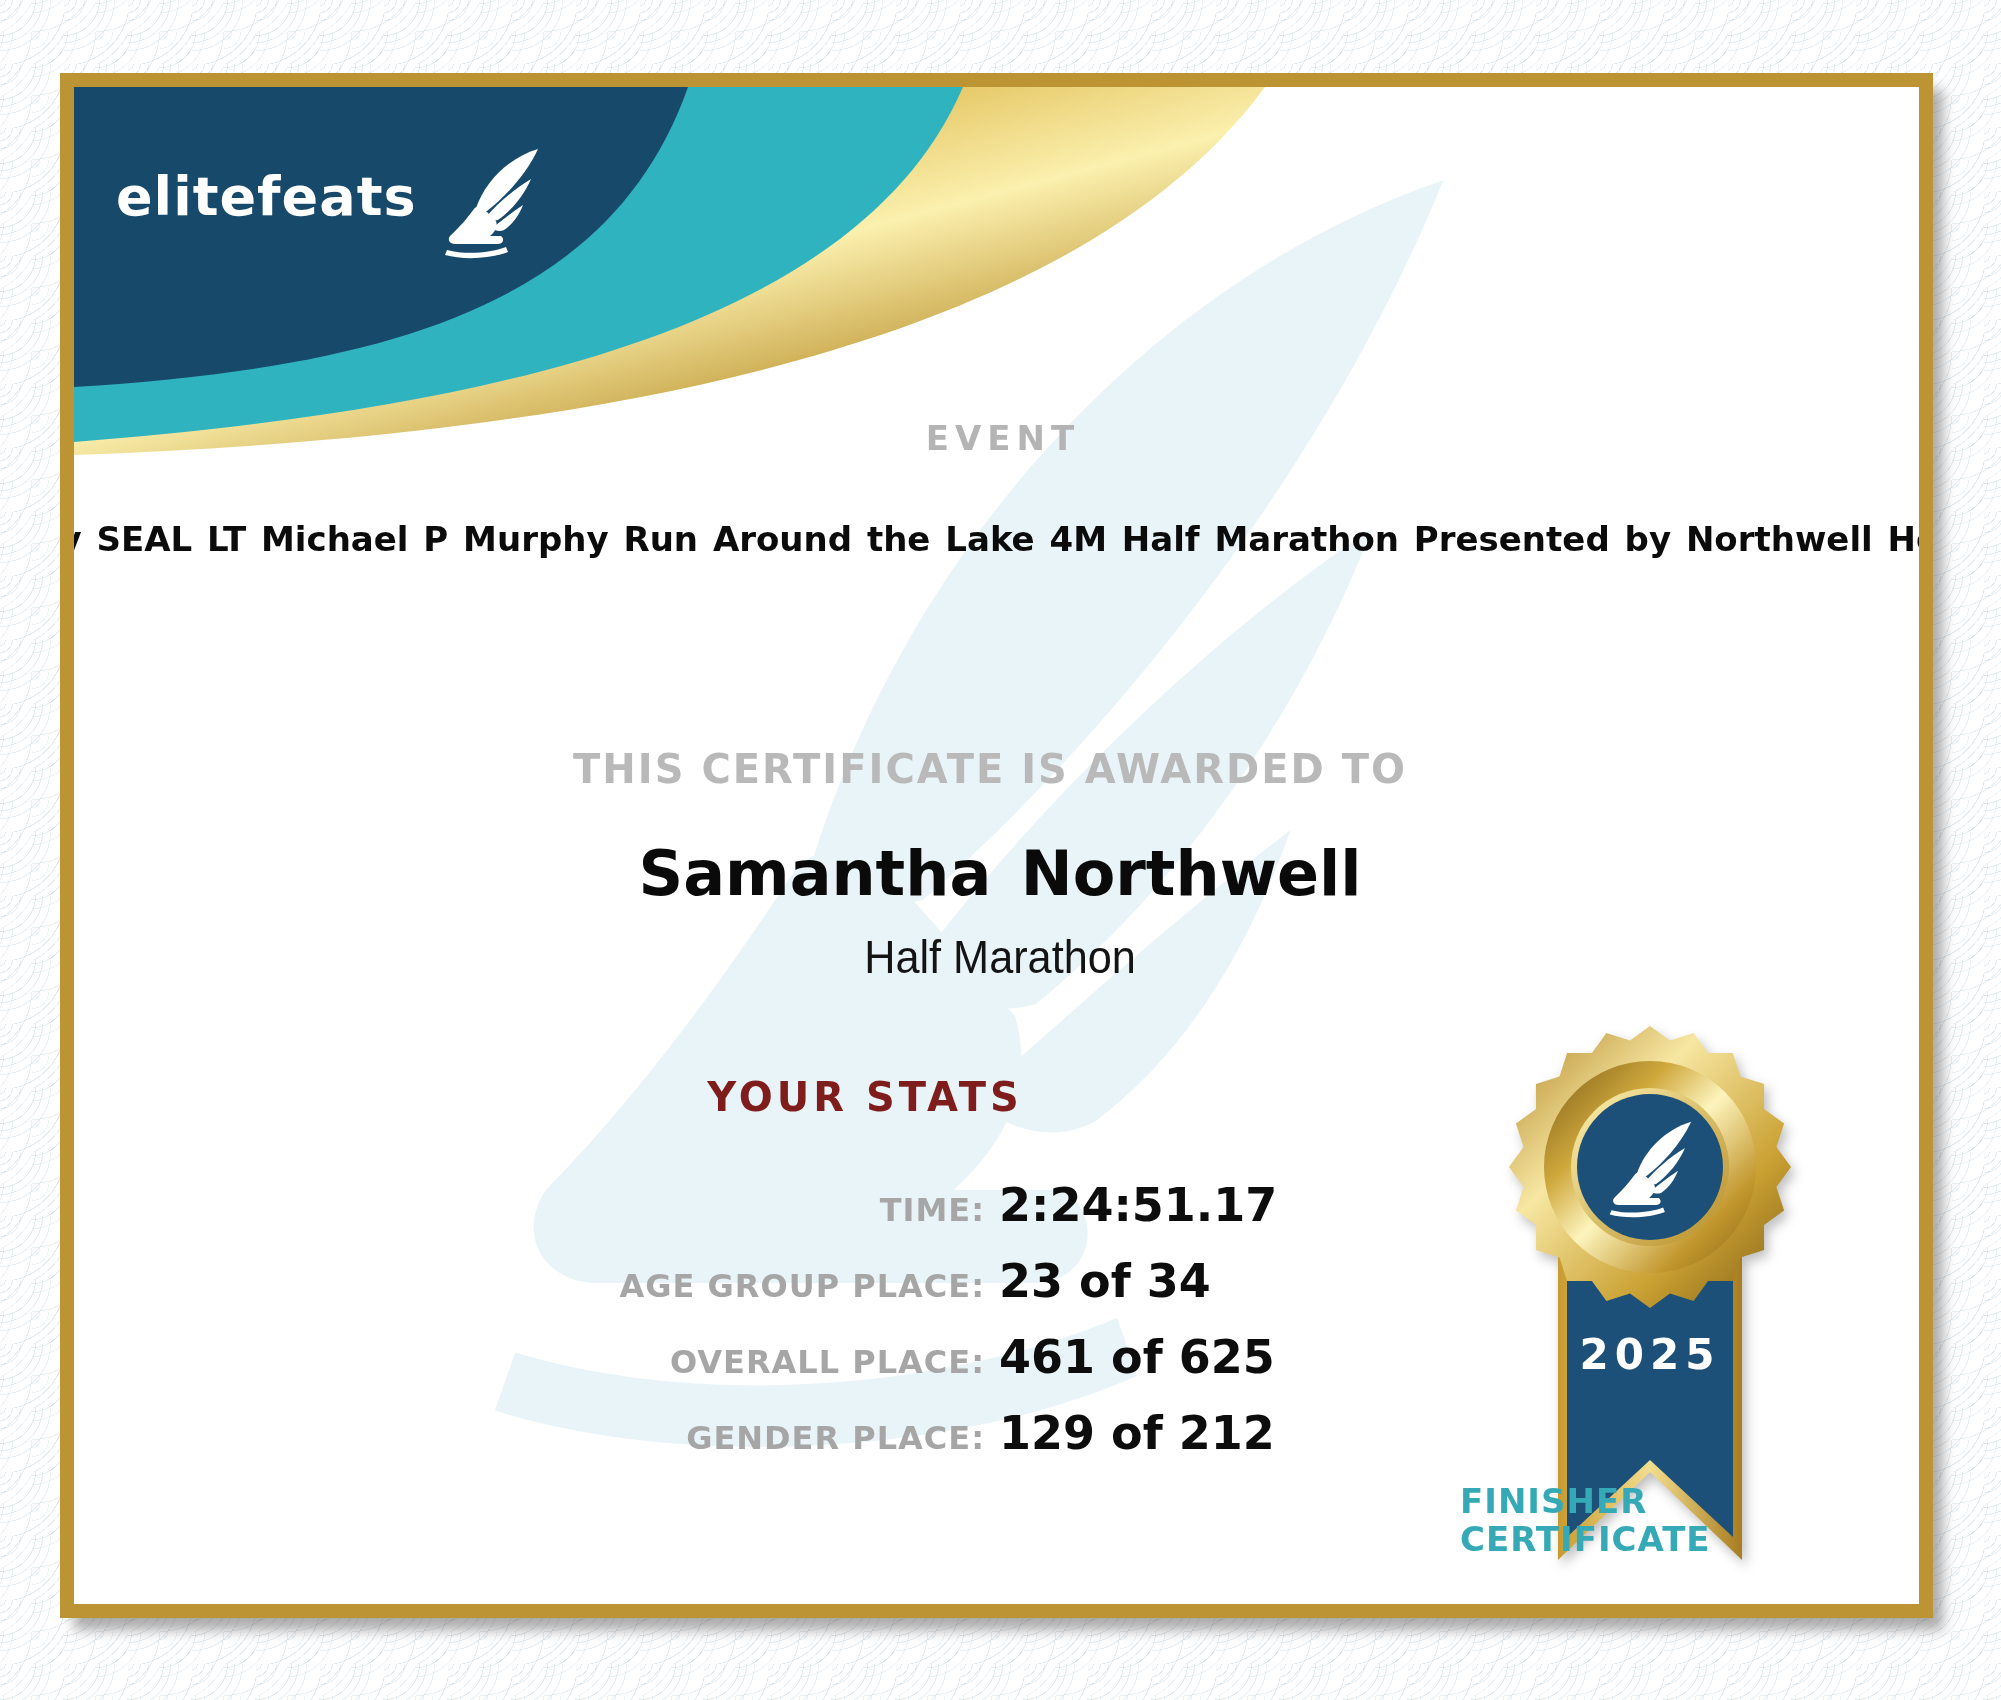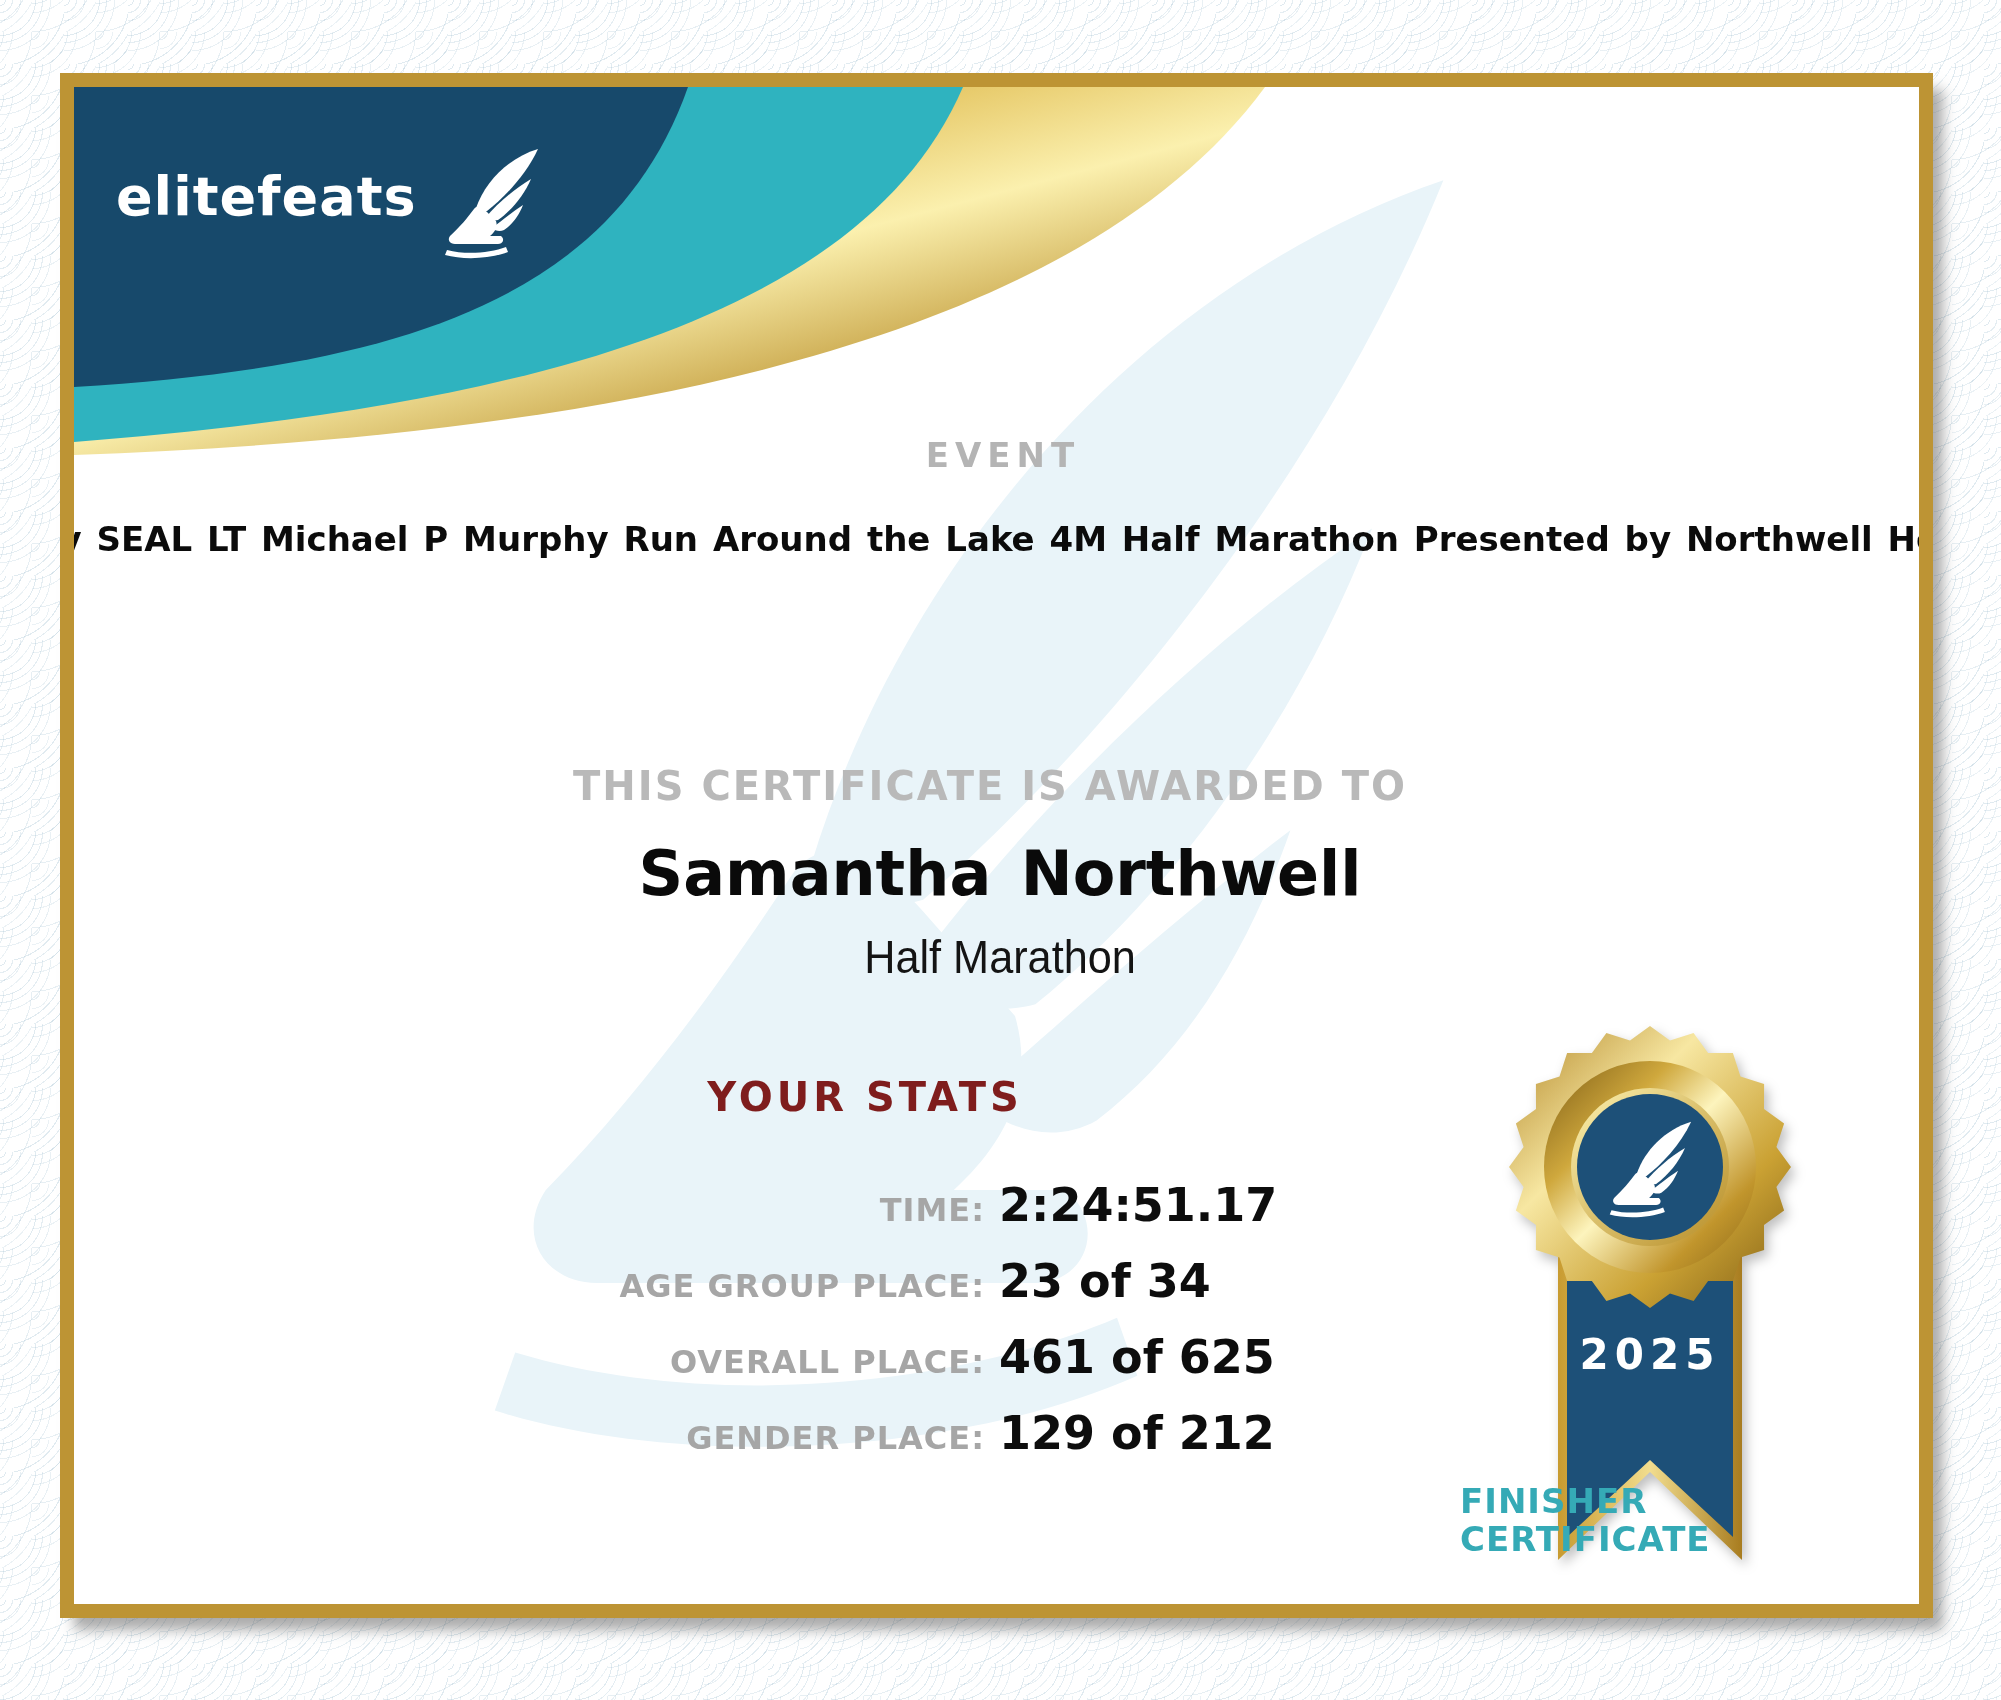--- a/index.html
+++ b/index.html
@@ -18,23 +18,23 @@
     border:14px solid #bd9434;background:#ffffff;
     box-shadow:12px 14px 12px -2px rgba(90,90,90,.5);
     overflow:hidden;
   }
   .watermark{position:absolute;left:380px;top:70px;width:1020px;height:1300px;z-index:0;}
   .swoosh{position:absolute;left:0;top:0;z-index:2;}
   .logo{position:absolute;left:42px;top:46px;z-index:3;display:flex;align-items:center;gap:22px;}
   .logo-text{color:#ffffff;font-weight:bold;font-size:54px;letter-spacing:1px;}
   .logo-foot{width:100px;height:112px;margin-left:2px;margin-top:14px;}
   .centered{position:absolute;transform:translateX(-50%);white-space:nowrap;z-index:3;text-align:center;}
-  .event-label{left:929px;top:348px;font-size:34px;font-weight:bold;letter-spacing:6px;color:#b4b4b4;}
+  .event-label{left:929px;top:331px;font-size:34px;font-weight:bold;letter-spacing:6px;color:#b4b4b4;}
   .event-name{left:926px;top:432px;font-size:34px;font-weight:bold;color:#0b0b0b;word-spacing:3px;}
-  .awarded-to{left:916px;top:676px;font-size:40px;font-weight:bold;letter-spacing:2px;color:#b9b9b9;}
+  .awarded-to{left:916px;top:659px;font-size:40px;font-weight:bold;letter-spacing:2px;color:#b9b9b9;}
   .recipient{left:926px;top:750px;font-size:62px;font-weight:bold;color:#0a0a0a;word-spacing:8px;}
   .division{left:926px;top:843px;font-size:46px;font-family:"Liberation Sans",sans-serif;color:#141414;transform:translateX(-50%) scaleX(.94);}
   .stats-heading{left:791px;top:987px;font-size:40px;font-weight:bold;letter-spacing:4px;color:#7f1d1d;}
   .stats{position:absolute;left:250px;top:1091px;z-index:3;}
   .stat-row{display:flex;align-items:baseline;height:44px;margin-bottom:32px;}
   .stat-label{width:661px;text-align:right;font-size:32px;font-weight:bold;letter-spacing:1px;color:#a6a6a6;}
   .stat-value{margin-left:14px;font-size:46px;font-weight:bold;color:#0d0d0d;}
   .badge{position:absolute;left:1426px;top:933px;width:300px;height:620px;z-index:3;}
   .badge-svg{position:absolute;left:0;top:0;filter:drop-shadow(4px 6px 6px rgba(0,0,0,.25));}
   .badge-year{position:absolute;left:0;top:1243px;width:300px;text-align:center;

